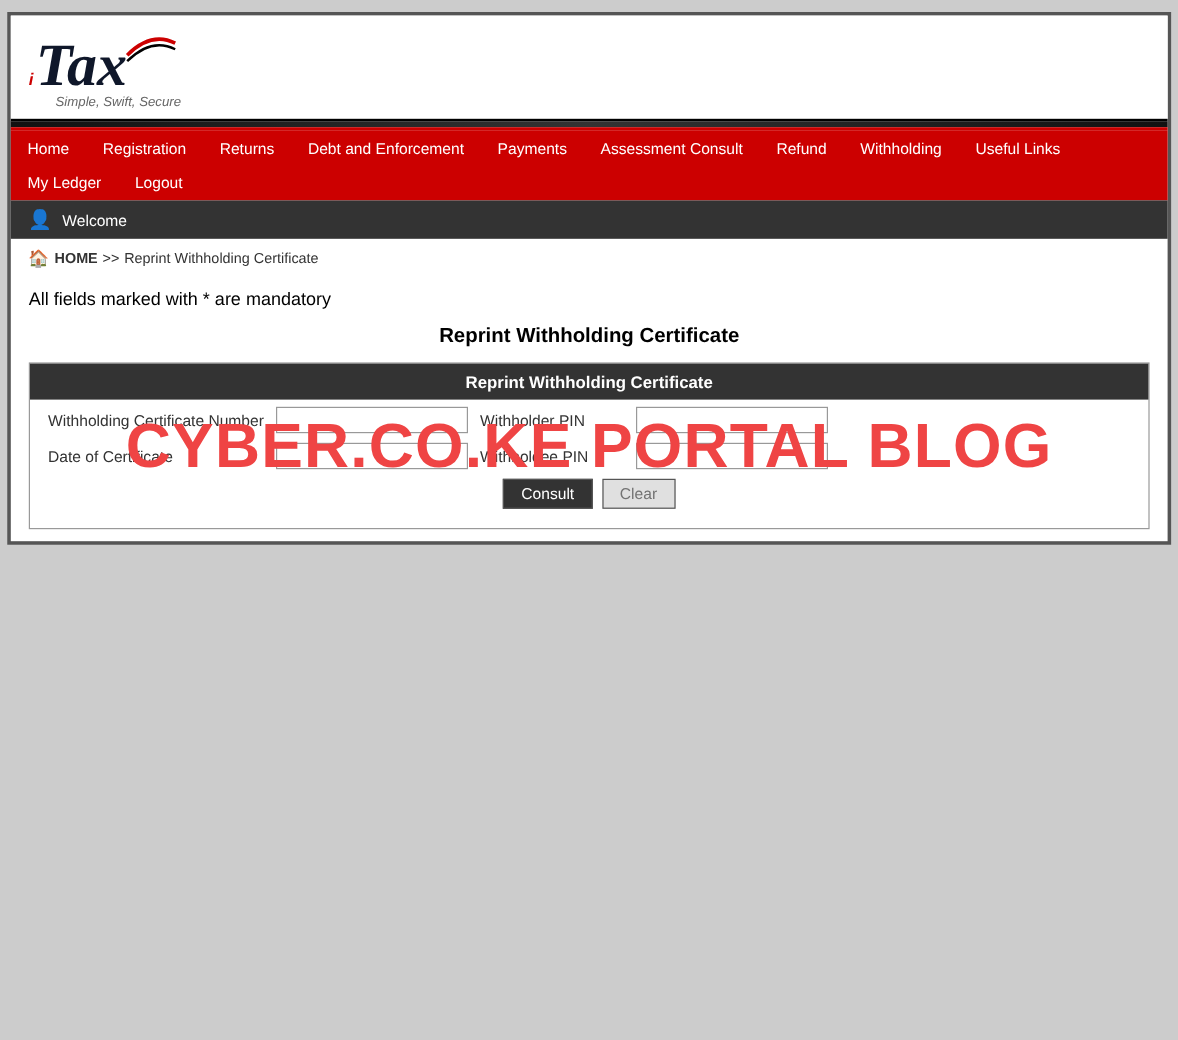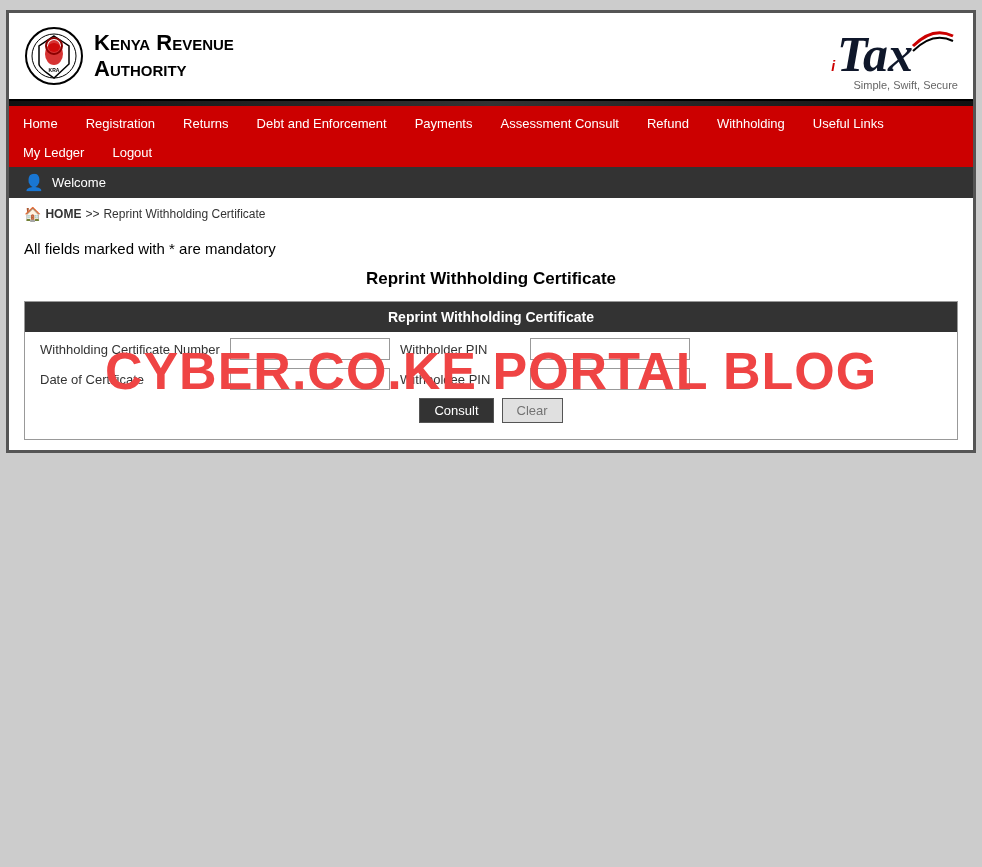--- a/index.html
+++ b/index.html
@@ -37,20 +37,21 @@
     .kra-text {
       font-size: 22px;
       font-weight: bold;
       font-variant: small-caps;
       line-height: 1.2;
       color: #000;
     }
     .itax-tagline {
       font-size: 11px;
       color: #666;
+      font-style: italic;
     }
     
     .black-bar {
       height: 8px;
       background: linear-gradient(to right, #111, #333, #111);
       border-bottom: 3px solid #cc0000;
     }
     
     .nav-bar {
       background: #cc0000;
@@ -197,39 +198,20 @@
       align-items: baseline;
       line-height: 1;
     }
   </style>
 </head>
 <body>
 
 <div class="outer-border">
 
   <div class="header">
-    <div class="kra-logo">
-
-      <svg class="kra-emblem" viewBox="0 0 60 60" xmlns="http://www.w3.org/2000/svg">
-        <circle cx="30" cy="30" r="28" fill="none" stroke="#000" stroke-width="2"></circle>
-        <circle cx="30" cy="30" r="22" fill="none" stroke="#000" stroke-width="1"></circle>
-
-        <path d="M30 10 L45 20 L45 38 Q30 52 30 52 Q15 42 15 38 L15 20 Z" fill="#fff" stroke="#000" stroke-width="1.5"></path>
-
-        <ellipse cx="30" cy="28" rx="9" ry="11" fill="#cc0000" opacity="0.8"></ellipse>
-        <circle cx="30" cy="20" r="6" fill="#cc0000" opacity="0.8"></circle>
-
-        <circle cx="30" cy="20" r="8" fill="none" stroke="#8B0000" stroke-width="2"></circle>
-        <text x="30" y="46" text-anchor="middle" font-size="5" font-weight="bold" fill="#000">KRA</text>
-      </svg>
-      <div class="kra-text">
-        <div>Kenya Revenue</div>
-        <div>Authority</div>
-      </div>
-    </div>
     <div class="itax-logo-area">
       <div class="itax-main">
 
         <span style="font-size:14px; color:#cc0000; font-weight:bold; vertical-align:super; font-style:italic; margin-right:2px;">i</span>
         <span style="font-size:50px; font-weight:900; color:#0f172a; font-style:italic; font-family:'Times New Roman',serif; line-height:1;">Tax</span>
 
         <svg width="50" height="50" viewBox="0 0 50 50" style="margin-left:-5px;">
           <path d="M5 25 Q25 5 45 15" stroke="#cc0000" stroke-width="3" fill="none"></path>
           <path d="M5 30 Q25 10 45 20" stroke="#000" stroke-width="2" fill="none"></path>
         </svg>

